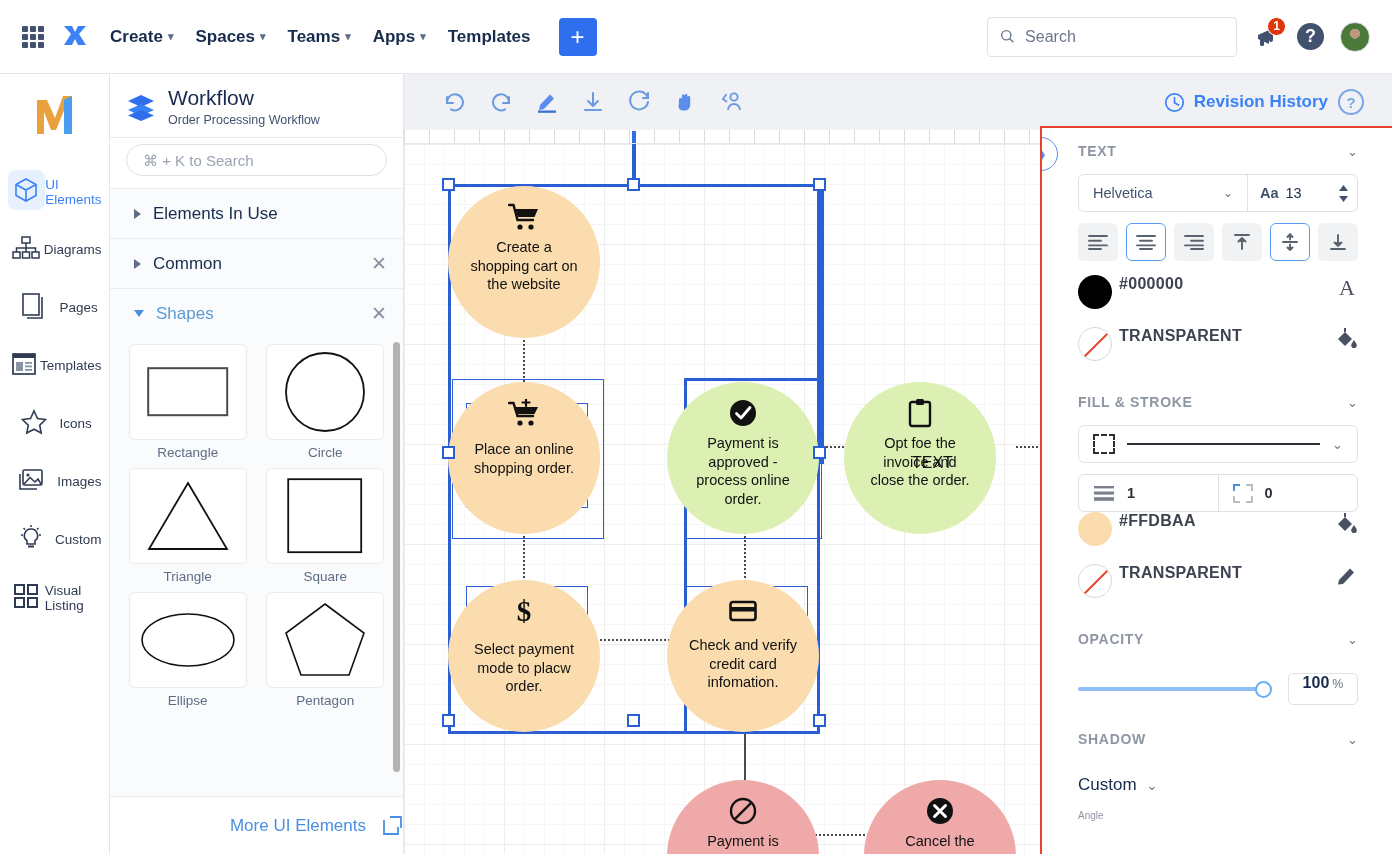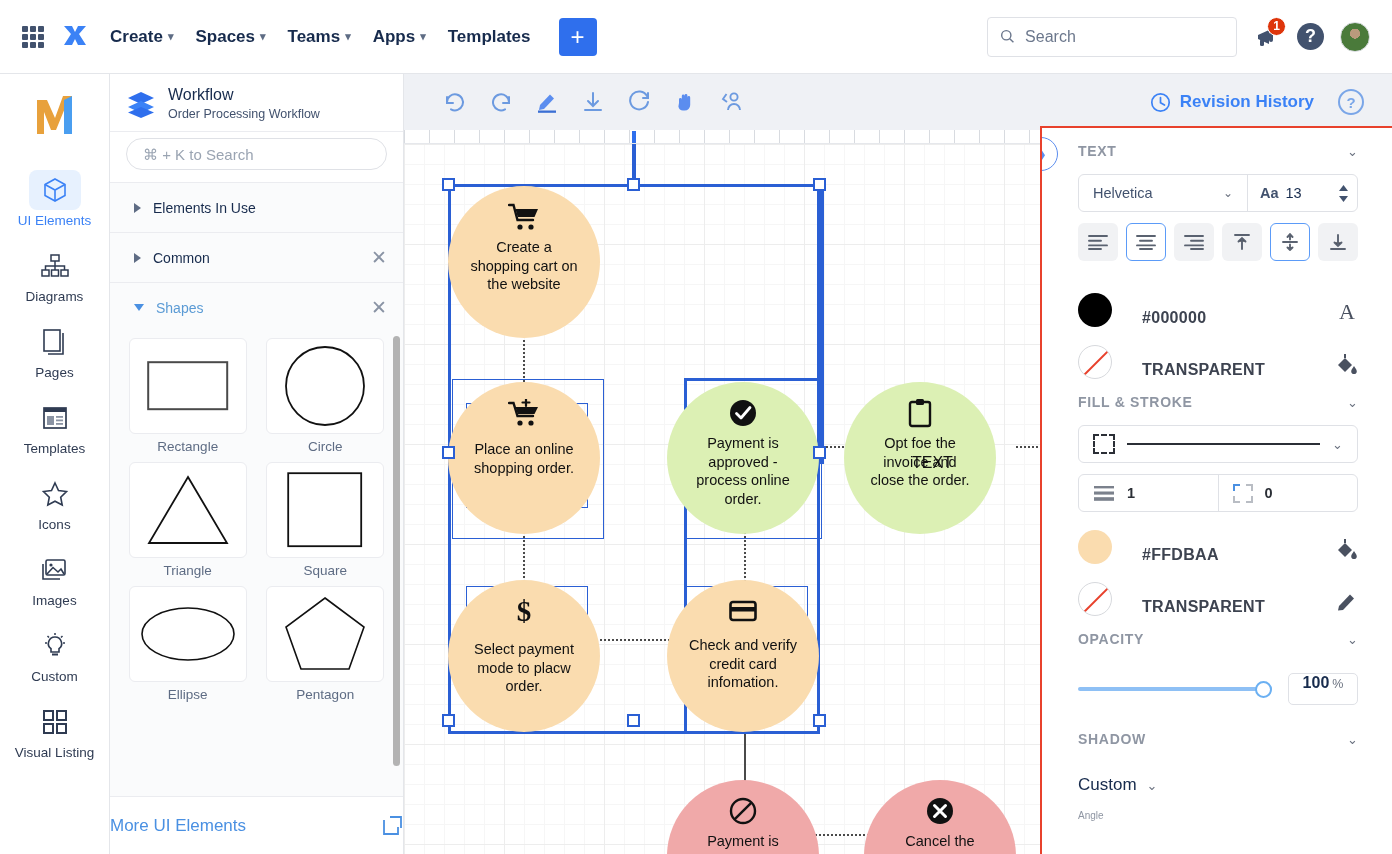--- a/index.html
+++ b/index.html
@@ -60,89 +60,89 @@
   }
 
   
   .rail {
     position: absolute; left: 0; top: 74px; width: 110px; height: 780px;
     background: #fff; border-right: 1px solid #e4e6ea;
     display: flex; flex-direction: column; align-items: center; padding-top: 14px;
   }
   .rail-logo { width: 56px; height: 56px; margin-bottom: 20px; }
   .rail-item {
-    width: 94px; display: flex; flex-direction: column; align-items: center;
+    width: 94px; display: flex; flex-direction: row; align-items: center;
     padding: 6px 0 4px; cursor: pointer; margin-bottom: 8px;
   }
   .rail-ico-box {
     width: 52px; height: 40px; display: flex; align-items: center; justify-content: center;
     border-radius: 8px;
   }
   .rail-item.active .rail-ico-box { background: #e7f1fe; }
   .rail-label { font-size: 13.5px; color: #2f3b52; margin-top: 3px; }
   .rail-item.active .rail-label { color: #3b82f6; }
 
   
   .panel {
     position: absolute; left: 110px; top: 74px; width: 294px; height: 780px;
     background: #fff; border-right: 1px solid #e4e6ea; display: flex; flex-direction: column;
   }
   .panel-head { display: flex; align-items: center; gap: 12px; padding: 12px 16px 10px; }
   .stack-icon { width: 30px; height: 28px; flex: none; }
-  .panel-title { font-size: 16px; color: #172b4d; font-weight: 400; line-height: 1.15; }
+  .panel-title { font-size: 21px; color: #172b4d; font-weight: 400; line-height: 1.15; }
   .panel-sub { font-size: 12.5px; color: #42526e; margin-top: 3px; }
   .panel-search-wrap { padding: 6px 16px 12px; border-top: 1px solid #ebecf0; }
   .panel-search {
     height: 32px; border: 1px solid #dfe1e6; border-radius: 18px;
     display: flex; align-items: center; padding: 0 16px;
   }
   .panel-search input {
     border: none; outline: none; width: 100%; font-size: 15px; color: #6b778c;
     font-family: inherit; background: transparent;
   }
   .panel-search input::placeholder { color: #9aa4b2; }
   .sect-row {
     display: flex; align-items: center; height: 50px; padding: 0 16px;
     border-top: 1px solid #ebecf0; cursor: pointer; background: #fafbfc;
   }
   .tri { width: 0; height: 0; margin-right: 12px; margin-left: 8px; }
   .tri.closed { border-left: 7px solid #5e6c84; border-top: 5px solid transparent; border-bottom: 5px solid transparent; }
   .tri.open { border-top: 7px solid #4a90e2; border-left: 5px solid transparent; border-right: 5px solid transparent; }
-  .sect-label { font-size: 14px; color: #172b4d; text-align: right; }
+  .sect-label { font-size: 17px; color: #172b4d; text-align: right; }
   .sect-row.expanded .sect-label { color: #5b9bd5; }
   .sect-x { margin-left: auto; color: #8993a4; font-size: 19px; line-height: 1; }
   .shapes-body { position: relative; flex: 1; overflow: hidden; background: #fafbfc; padding: 6px 16px 0; }
   .shape-grid { display: grid; grid-template-columns: 1fr 1fr; gap: 4px 14px; }
   .shape-cell { display: flex; flex-direction: column; align-items: center; }
   .shape-box {
     width: 118px; height: 96px; background: #fff; border: 1px solid #ebecf0; border-radius: 6px;
     display: flex; align-items: center; justify-content: center; cursor: pointer;
   }
   .shape-name { font-size: 13.5px; color: #5e6c84; margin: 5px 0 4px; }
   .panel-scroll {
     position: absolute; right: 3px; top: 4px; width: 7px; height: 430px;
     background: #b3b3b3; border-radius: 4px; cursor: pointer;
   }
   .panel-foot {
     height: 58px; border-top: 1px solid #ebecf0; display: flex; align-items: center;
-    justify-content: space-between; gap: 16px; background: #fff;
+    justify-content: flex-end; gap: 16px; background: #fff;
   }
   .panel-foot span { color: #4a90e2; font-size: 17px; cursor: pointer; }
 
   
   .etoolbar {
     position: absolute; left: 404px; top: 74px; width: 988px; height: 56px;
     background: #eff1f5; display: flex; align-items: center; padding: 0 28px;
   }
   .tbtn {
     width: 46px; height: 40px; display: flex; align-items: center; justify-content: center;
     cursor: pointer; color: #6c9ae0;
   }
   .tbtn svg { display: block; }
-  .tb-right { margin-left: auto; display: flex; align-items: center; gap: 24px; }
+  .tb-right { margin-left: auto; display: flex; align-items: center; gap: 10px; }
   .rev {
     display: flex; align-items: center; gap: 9px; color: #3b82f6; font-size: 17px;
     font-weight: 600; cursor: pointer;
   }
   .qmark {
     width: 26px; height: 26px; border-radius: 50%; border: 2px solid #7aa6e8; color: #7aa6e8;
     display: flex; align-items: center; justify-content: center; font-size: 15px;
     font-weight: 600; cursor: pointer;
   }
 
@@ -224,21 +224,21 @@
   }
   .fontsize .aa { font-size: 14.5px; font-weight: 700; color: #42526e; }
   .fontsize .v { font-size: 14.5px; color: #172b4d; }
   .spin { margin-left: auto; display: flex; flex-direction: column; gap: 3px; color: #42526e; line-height: 0; }
   .alignrow { display: flex; gap: 8px; margin-bottom: 14px; }
   .abtn {
     width: 46px; height: 38px; border-radius: 6px; background: #f1f2f4; border: 1.5px solid transparent;
     display: flex; align-items: center; justify-content: center; cursor: pointer;
   }
   .abtn.on { background: #fff; border-color: #5b9bf8; }
-  .colorrow { display: flex; align-items: flex-end; height: 52px; gap: 30px; cursor: pointer; }
+  .colorrow { display: flex; align-items: flex-start; height: 52px; gap: 7px; cursor: pointer; }
   .swatch { width: 34px; height: 34px; border-radius: 50%; flex: none; }
   .swatch.trans { border: 1px solid #d7d9dd; background: #fff; position: relative; overflow: hidden; }
   .swatch.trans::after {
     content: ""; position: absolute; left: -4px; top: 15px; width: 44px; height: 1.6px;
     background: #e8412c; transform: rotate(-45deg);
   }
   .colortext { font-size: 16px; font-weight: 700; color: #3d4350; letter-spacing: .3px; }
   .coltool { margin-left: auto; color: #4a5160; }
   .strokerow {
     display: flex; height: 38px; border: 1px solid #dfe1e6; border-radius: 6px; align-items: center;

